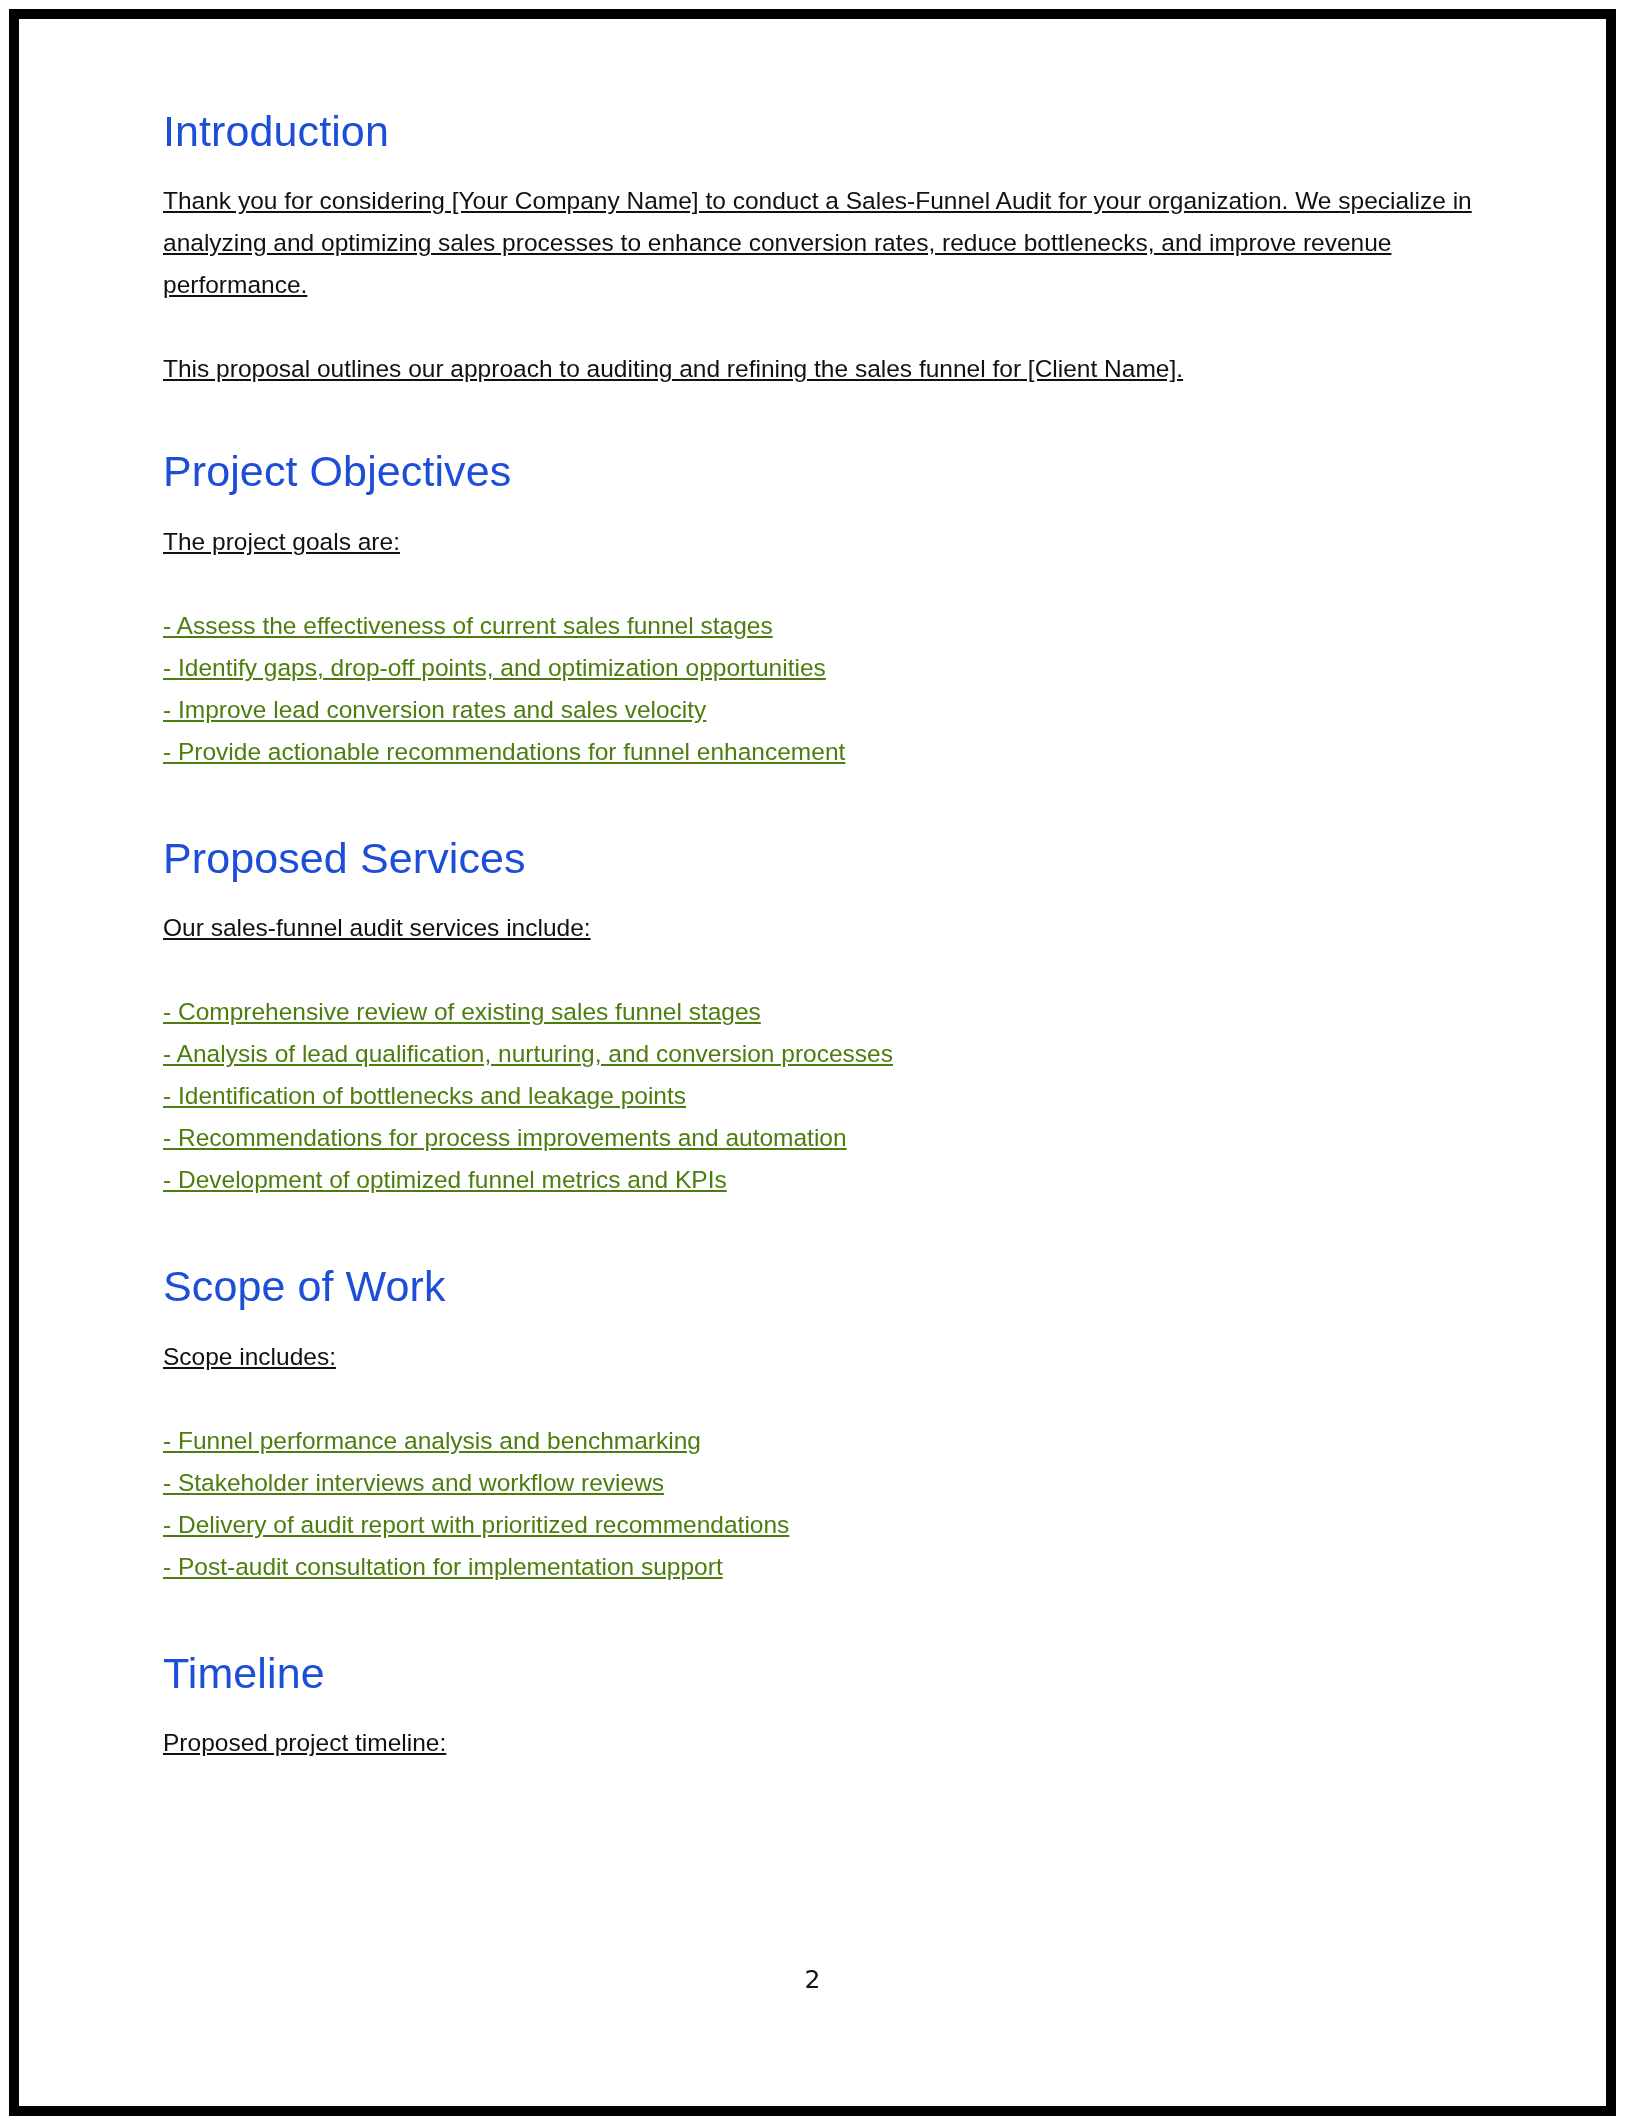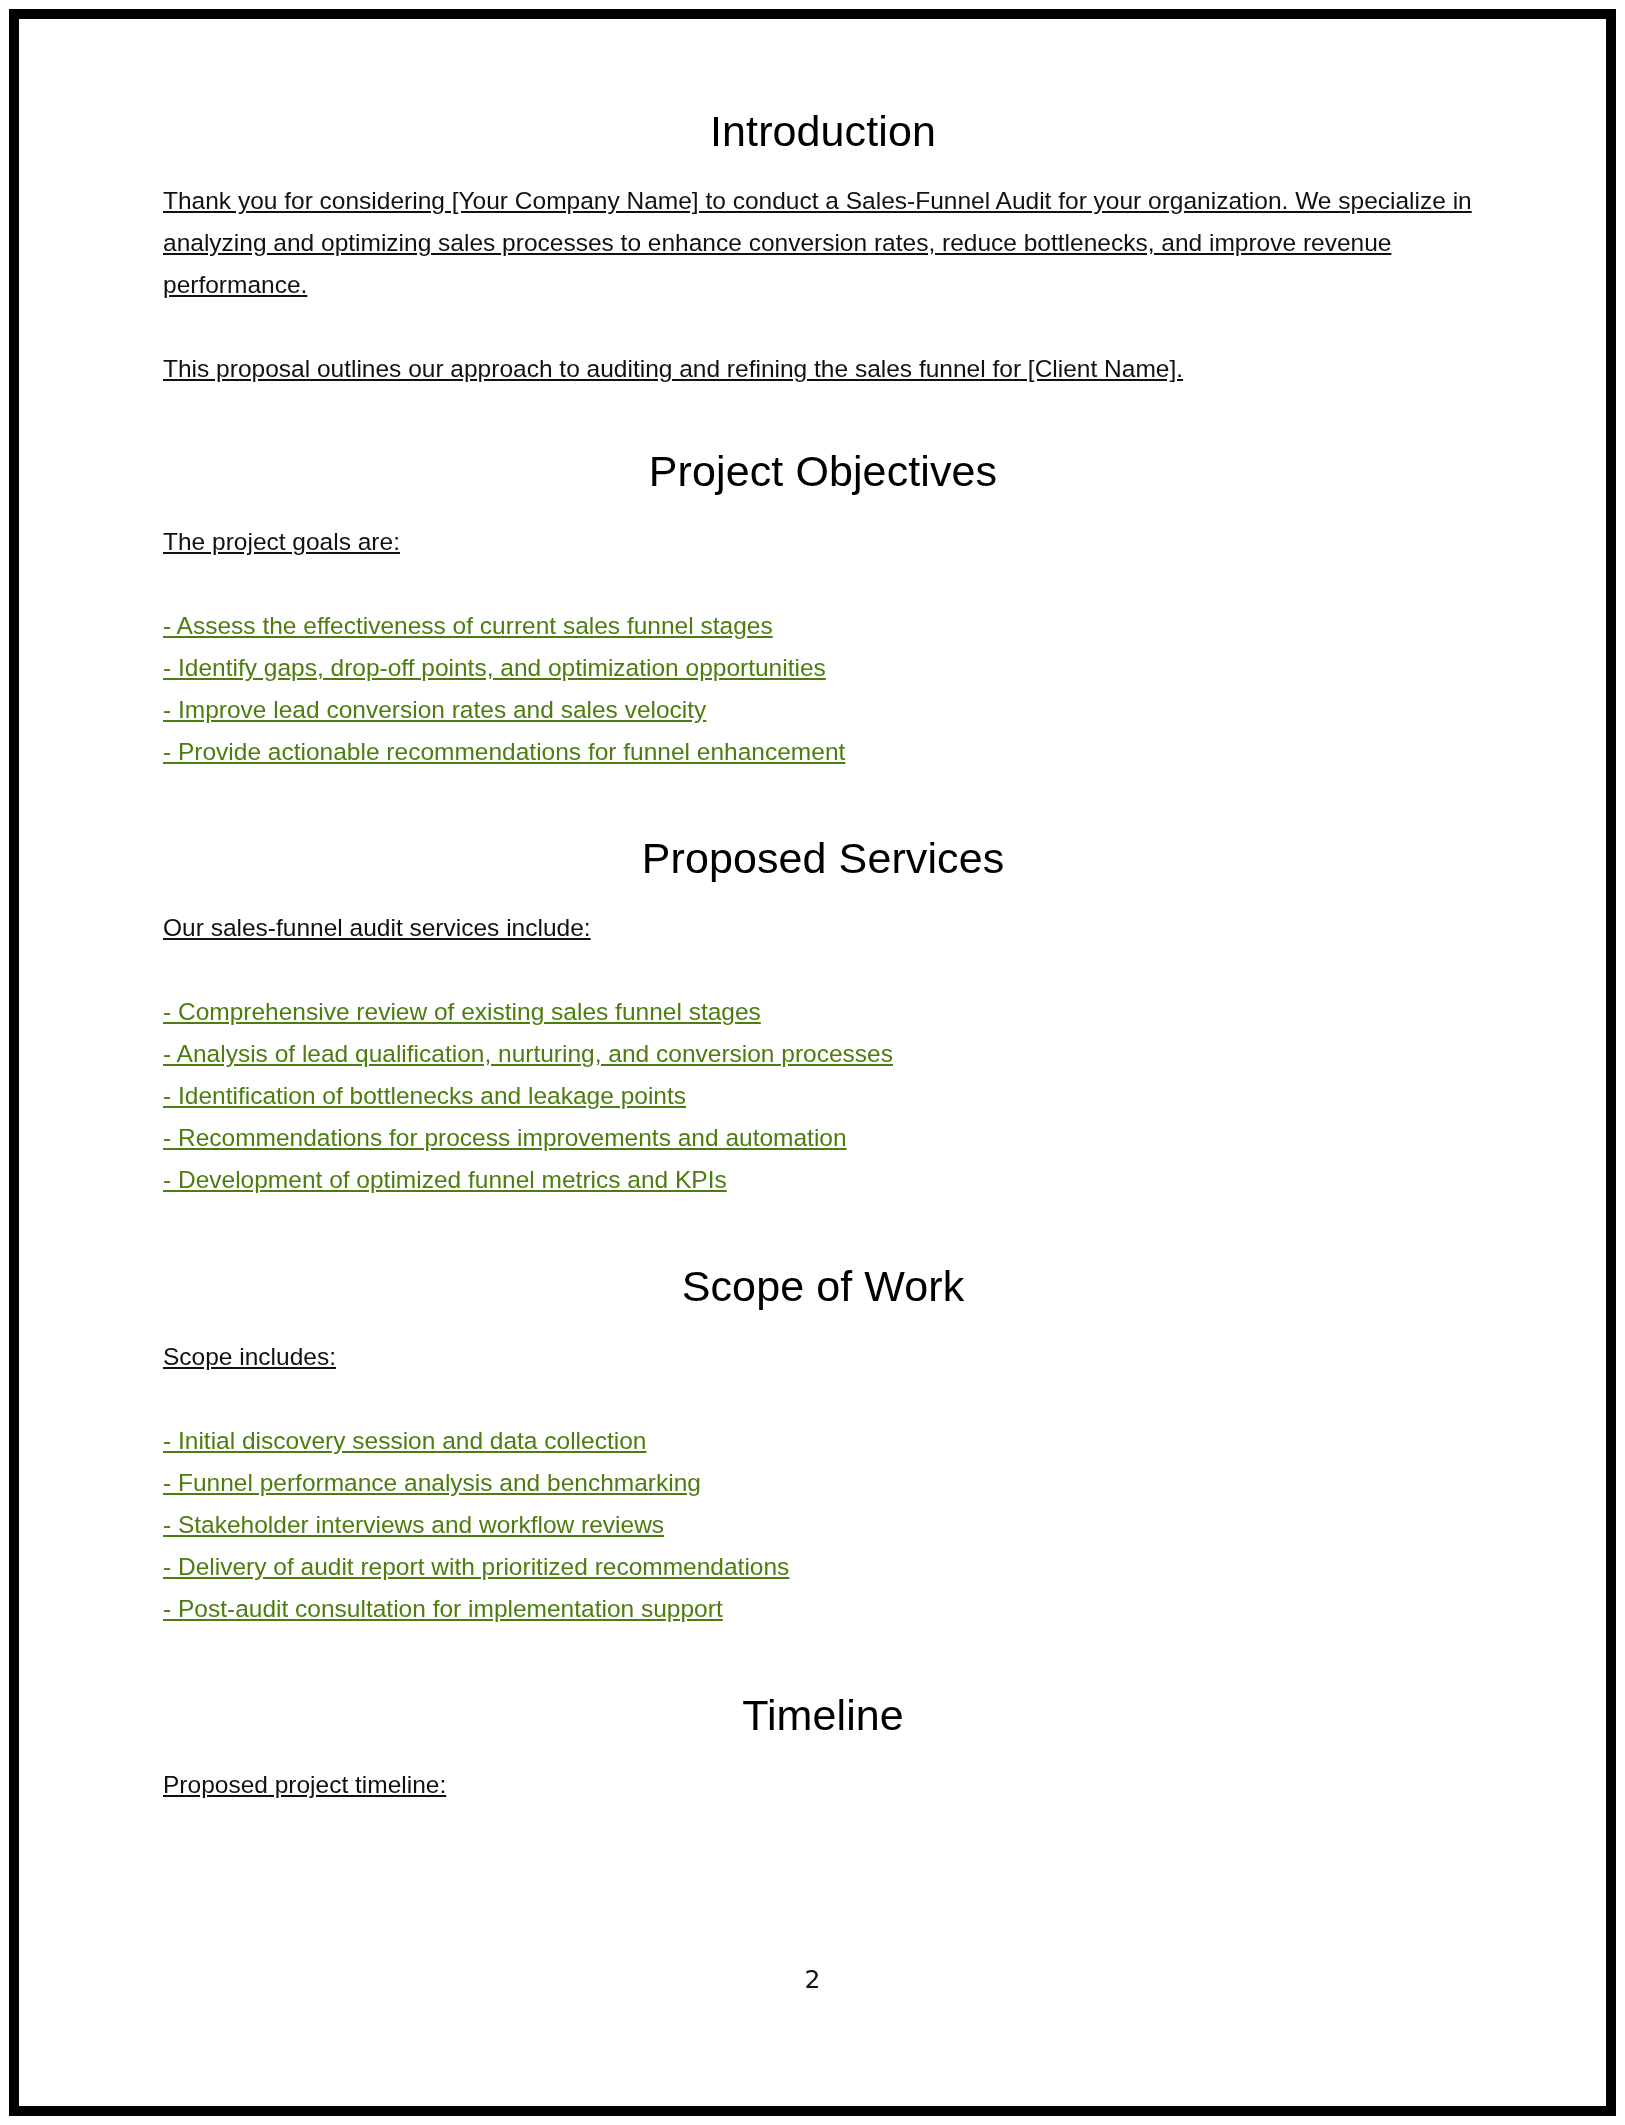--- a/index.html
+++ b/index.html
@@ -45,22 +45,21 @@
   }
 
   h1.section-heading {
     font-family: "Liberation Sans", sans-serif;
     font-weight: 400;
     font-size: 43px;
     line-height: 1.08;
     letter-spacing: 0.1px;
     margin: 0;
     padding: 0;
-    color: #000000;
-    text-align: center;
+    color: #1d4ed8;
   }
 
   .section {
     margin: 0;
   }
 
   .sec-intro      { margin-top: 0px; }
   .sec-objectives { margin-top: 58px; }
   .sec-services   { margin-top: 62px; }
   .sec-scope      { margin-top: 62px; }
@@ -147,21 +146,20 @@
         <li>- Development of optimized funnel metrics and KPIs</li>
       </ul>
     </div>
 
     <div class="section sec-scope">
       <h1 class="section-heading">Scope of Work</h1>
       <div class="heading-gap"></div>
       <p class="body-text">Scope includes:</p>
       <div class="list-gap"></div>
       <ul class="dash-list">
-        <li>- Initial discovery session and data collection</li>
         <li>- Funnel performance analysis and benchmarking</li>
         <li>- Stakeholder interviews and workflow reviews</li>
         <li>- Delivery of audit report with prioritized recommendations</li>
         <li>- Post-audit consultation for implementation support</li>
       </ul>
     </div>
 
     <div class="section sec-timeline">
       <h1 class="section-heading">Timeline</h1>
       <div class="heading-gap"></div>

